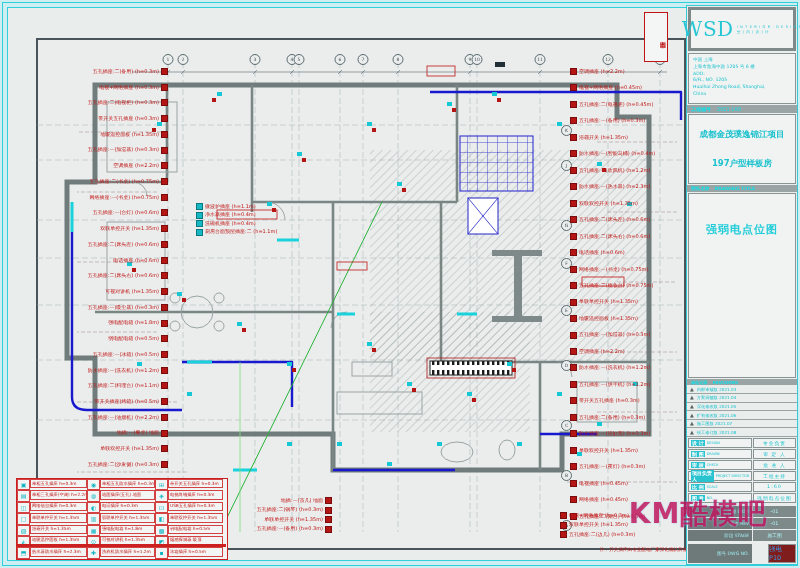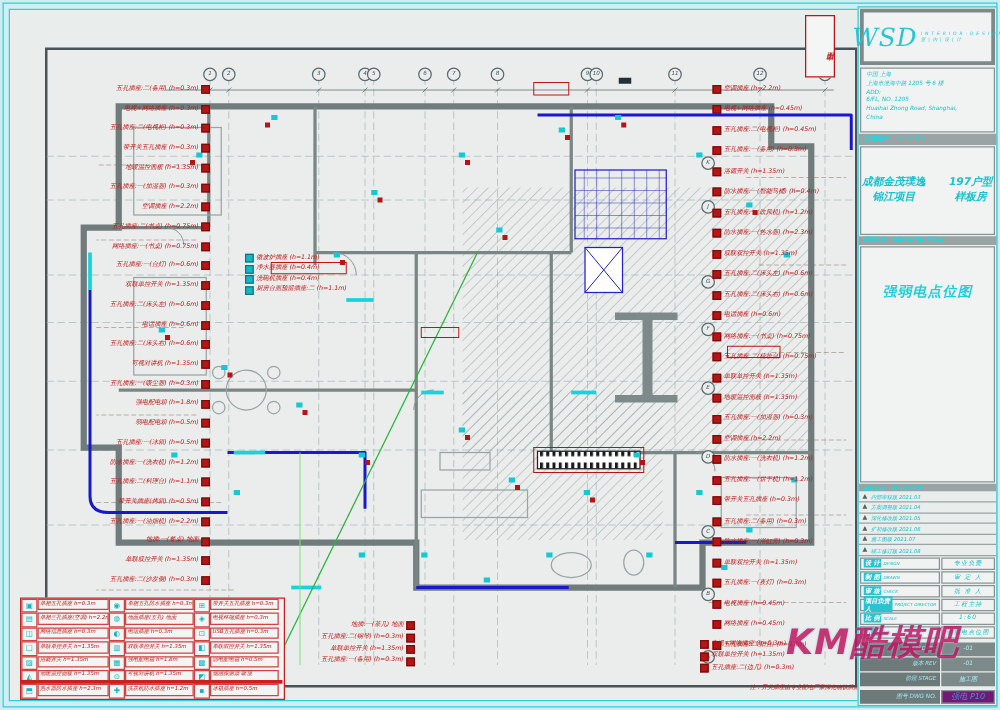--- a/index.html
+++ b/index.html
@@ -1,16 +1,16 @@
 <!DOCTYPE html>
 <html><head>
 <meta charset="utf-8">
 <style>
   html,body{margin:0;padding:0;background:#ffffff;font-family:"DejaVu Sans",sans-serif;}
-  .sheet{position:relative;width:800px;height:568px;background:#cfeef2;overflow:hidden;font-style:italic;}
+  .sheet{position:relative;width:800px;height:568px;background:#cfeef2;overflow:hidden;}
   .outerline{position:absolute;inset:2px;border:1.5px solid #30cfdc;pointer-events:none;}
   .outerline2{position:absolute;inset:7px;border:1px solid #30cfdc;background:#e9edec;}
   .frame{position:absolute;left:36px;top:38px;width:646px;height:508px;border:2px solid #49545a;background:#eaedec;}
   
   .plan-svg{position:absolute;left:37px;top:62px;width:646px;height:482px;}
   .gridbubble{position:absolute;top:54px;left:var(--x);width:9px;height:9px;border:0.8px solid #5a6a6e;border-radius:50%;
     font-size:4.5px;line-height:9px;text-align:center;color:#44545a;background:#eaedec;transform:translateX(-50%);}
   .gridletter{position:absolute;left:561px;top:var(--y);width:9px;height:9px;border:0.8px solid #5a6a6e;border-radius:50%;
     font-size:4.5px;line-height:9px;text-align:center;color:#44545a;background:#eaedec;}
   .lcol{position:absolute;left:38px;top:68px;width:130px;height:400px;display:flex;flex-direction:column;justify-content:space-between;}
@@ -39,21 +39,21 @@
   .tb .box{border:1px solid #8a9494;margin:1px;background:#f0f3f2;}
   .tb-logo{height:42px;border:3px solid #7e8a8a !important;display:flex;align-items:center;justify-content:center;gap:3px;}
   .tb-logo .wsd{font-family:"DejaVu Serif",serif;font-size:20px;color:#28c6d4;letter-spacing:0.5px;}
   .tb-logo .sub{display:flex;flex-direction:column;gap:1px;}
   .tb-logo .sub span{font-size:3.6px;color:#28c6d4;letter-spacing:0.6px;white-space:nowrap;}
   .tb-addr{height:47px;padding:3px 4px;}
   .tb-addr div{font-size:4.6px;color:#1cc2ce;line-height:1.45;white-space:nowrap;}
   .tb-projno{height:9px;background:#9aa4a4;display:flex;align-items:center;gap:6px;padding:0 4px;}
   .tb-projno .k{font-size:5px;color:#10e0ea;font-weight:bold;}
   .tb-projno .v{font-size:5px;color:#10e0ea;}
-  .tb-projname{height:74px;display:flex;flex-direction:row;align-items:center;justify-content:center;gap:17px;}
+  .tb-projname{height:74px;display:flex;flex-direction:column;align-items:center;justify-content:center;gap:17px;}
   .tb-projname div{font-size:8.5px;font-weight:bold;color:#1cc2ce;text-align:center;}
   .tb-dtbar{height:8px;background:#9aa4a4;display:flex;align-items:center;gap:5px;padding:0 4px;}
   .tb-dtbar span{font-size:4.6px;color:#10e0ea;font-weight:bold;}
   .tb-title{height:170px;display:flex;align-items:flex-start;justify-content:center;padding-top:28px;}
   .tb-title div{font-size:11px;font-weight:bold;color:#22cdd9;letter-spacing:1px;}
   .tb-revbar{height:7px;background:#9aa4a4;display:flex;align-items:center;gap:5px;padding:0 4px;}
   .tb-revbar span{font-size:4.2px;color:#10e0ea;font-weight:bold;}
   .tb-revs{display:flex;flex-direction:column;}
   .revrow{display:flex;align-items:center;gap:3px;height:7.6px;border-bottom:0.6px solid #9aa4a4;padding:0 3px;}
   .revrow .tri{font-size:5px;color:#55625f;line-height:1;}
@@ -67,21 +67,21 @@
   .frow .fv span{font-size:4.8px;color:#1cc2ce;letter-spacing:1px;white-space:nowrap;}
   .tb-dark{display:flex;flex-direction:column;margin:1px;}
   .drow{display:flex;height:11px;margin-bottom:1px;}
   .drow .dl{flex:0 0 58px;background:#6e7a7a;display:flex;align-items:center;justify-content:flex-end;padding:0 3px;}
   .drow .dl span{font-size:4.4px;color:#9fe8ee;}
   .drow .dv{flex:1;margin-left:1px;background:#7e8a8a;display:flex;align-items:center;justify-content:center;}
   .drow .dv span{font-size:4.8px;color:#aef0f5;}
   .tb-last{display:flex;flex:1;margin:1px;}
   .tb-last .dl{flex:0 0 58px;background:#6e7a7a;display:flex;align-items:center;justify-content:flex-end;padding:0 3px;}
   .tb-last .dl span{font-size:4.6px;color:#9fe8ee;}
-  .tb-last .dv{flex:1;margin-left:1px;border:0.8px solid #8a9494;background:#701a75;display:flex;align-items:center;justify-content:center;}
+  .tb-last .dv{flex:1;margin-left:16px;border:0.8px solid #8a9494;background:#7f1d1d;display:flex;align-items:center;}
   .tb-last .dv span{font-size:6.5px;color:#3f93d8;}
   
   .wm{position:absolute;left:598px;top:500px;width:200px;text-align:center;z-index:9;pointer-events:none;}
   .wm .b{font-size:28px;font-weight:bold;color:#be185d;opacity:0.85;letter-spacing:1px;line-height:1;
     text-shadow:0 0 2px #9cc4f0;}
   .wm .u{font-size:13px;font-weight:bold;color:#4a86d8;opacity:0.85;letter-spacing:2px;}
 </style>
 </head>
 <body>
 

